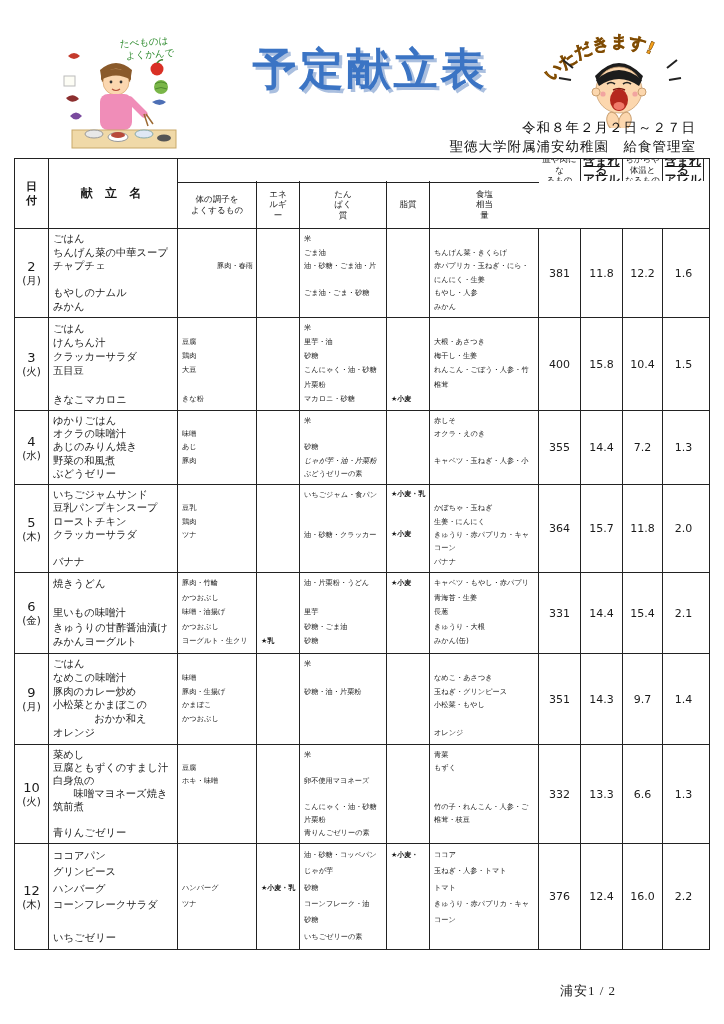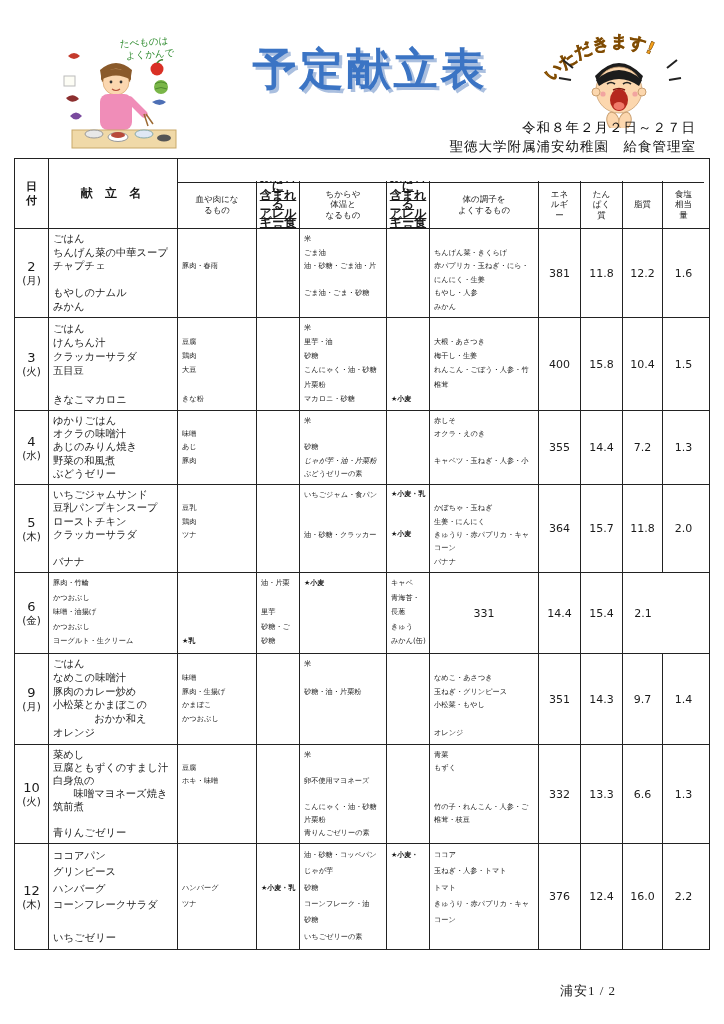--- a/index.html
+++ b/index.html
@@ -123,21 +123,20 @@
   <div>令和８年２月２日～２７日</div>
   <div>聖徳大学附属浦安幼稚園　給食管理室</div>
 </div>
 
 <div class="menu-table">
   <div class="grid thead">
     <div class="cell span-rows head-date">日
 付</div>
     <div class="cell span-rows head-menu">献 立 名</div>
     <div class="cell group-cell group-mat">材 料 と 体 内 の 働 き</div>
-    <div class="cell group-cell group-nut">栄 養 素 量</div>
     <div class="cell sub-cell">血や肉にな
 るもの</div>
     <div class="cell sub-cell sub-allergy">原材料に
 含まれる
 アレルギー食品</div>
     <div class="cell sub-cell">ちからや
 体温と
 なるもの</div>
     <div class="cell sub-cell sub-allergy">原材料に
 含まれる
@@ -165,21 +164,21 @@
           <div class="ln" style="height: 13.5px; line-height: 13.5px;">ごはん</div>
           <div class="ln" style="height: 13.5px; line-height: 13.5px;">ちんげん菜の中華スープ</div>
           <div class="ln" style="height: 13.5px; line-height: 13.5px;">チャプチェ</div>
           <div class="ln" style="height: 13.5px; line-height: 13.5px;">&nbsp;</div>
           <div class="ln" style="height: 13.5px; line-height: 13.5px;">もやしのナムル</div>
           <div class="ln" style="height: 13.5px; line-height: 13.5px;">みかん</div>
         </div>
         <div class="cell c-lines c-ing">
           <div class="ln" style="height: 13.5px; line-height: 13.5px;">&nbsp;</div>
           <div class="ln" style="height: 13.5px; line-height: 13.5px;">&nbsp;</div>
-          <div class="ln" style="height: 13.5px; line-height: 13.5px;">豚肉・春雨</div>
+          <div class="ln" style="height: 13.5px; line-height: 13.5px; text-align: right;">豚肉・春雨</div>
           <div class="ln" style="height: 13.5px; line-height: 13.5px;">&nbsp;</div>
           <div class="ln" style="height: 13.5px; line-height: 13.5px;">&nbsp;</div>
           <div class="ln" style="height: 13.5px; line-height: 13.5px;">&nbsp;</div>
         </div>
         <div class="cell c-lines c-alg">
           <div class="ln" style="height: 13.5px; line-height: 13.5px;">&nbsp;</div>
           <div class="ln" style="height: 13.5px; line-height: 13.5px;">&nbsp;</div>
           <div class="ln" style="height: 13.5px; line-height: 13.5px;">&nbsp;</div>
           <div class="ln" style="height: 13.5px; line-height: 13.5px;">&nbsp;</div>
           <div class="ln" style="height: 13.5px; line-height: 13.5px;">&nbsp;</div>
@@ -380,20 +379,27 @@
         <div class="cell c-num">364</div>
         <div class="cell c-num">15.7</div>
         <div class="cell c-num">11.8</div>
         <div class="cell c-num">2.0</div>
       </div>
       <div class="grid trow" style="height: 80px;">
         <div class="cell c-date">
           <div class="d-num">6</div>
           <div class="d-day">(金)</div>
         </div>
+        <div class="cell c-lines c-menu">
+          <div class="ln" style="height: 14.6px; line-height: 14.6px;">焼きうどん</div>
+          <div class="ln" style="height: 14.6px; line-height: 14.6px;">&nbsp;</div>
+          <div class="ln" style="height: 14.6px; line-height: 14.6px;">里いもの味噌汁</div>
+          <div class="ln" style="height: 14.6px; line-height: 14.6px;">きゅうりの甘酢醤油漬け</div>
+          <div class="ln" style="height: 14.6px; line-height: 14.6px;">みかんヨーグルト</div>
+        </div>
         <div class="cell c-lines c-ing">
           <div class="ln" style="height: 14.6px; line-height: 14.6px;">豚肉・竹輪</div>
           <div class="ln" style="height: 14.6px; line-height: 14.6px;">かつおぶし</div>
           <div class="ln" style="height: 14.6px; line-height: 14.6px;">味噌・油揚げ</div>
           <div class="ln" style="height: 14.6px; line-height: 14.6px;">かつおぶし</div>
           <div class="ln" style="height: 14.6px; line-height: 14.6px;">ヨーグルト・生クリーム</div>
         </div>
         <div class="cell c-lines c-alg">
           <div class="ln" style="height: 14.6px; line-height: 14.6px;">&nbsp;</div>
           <div class="ln" style="height: 14.6px; line-height: 14.6px;">&nbsp;</div>

